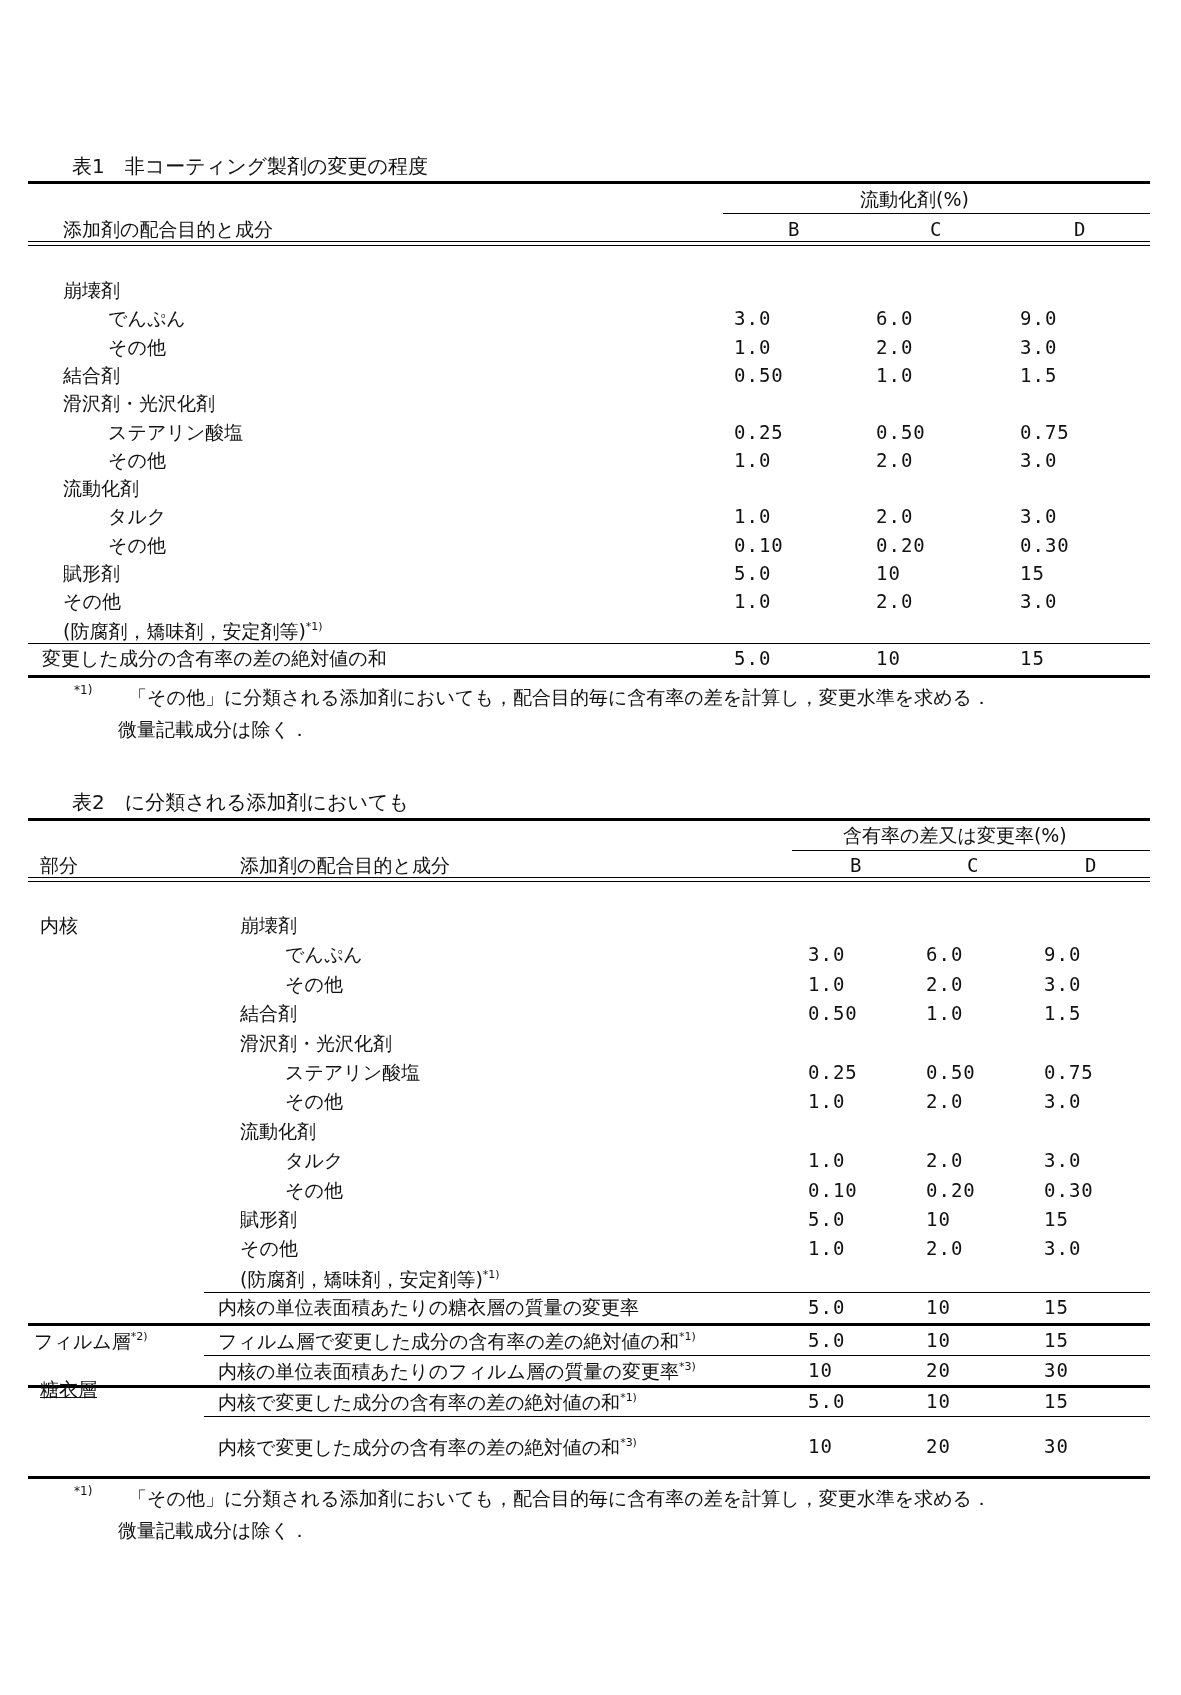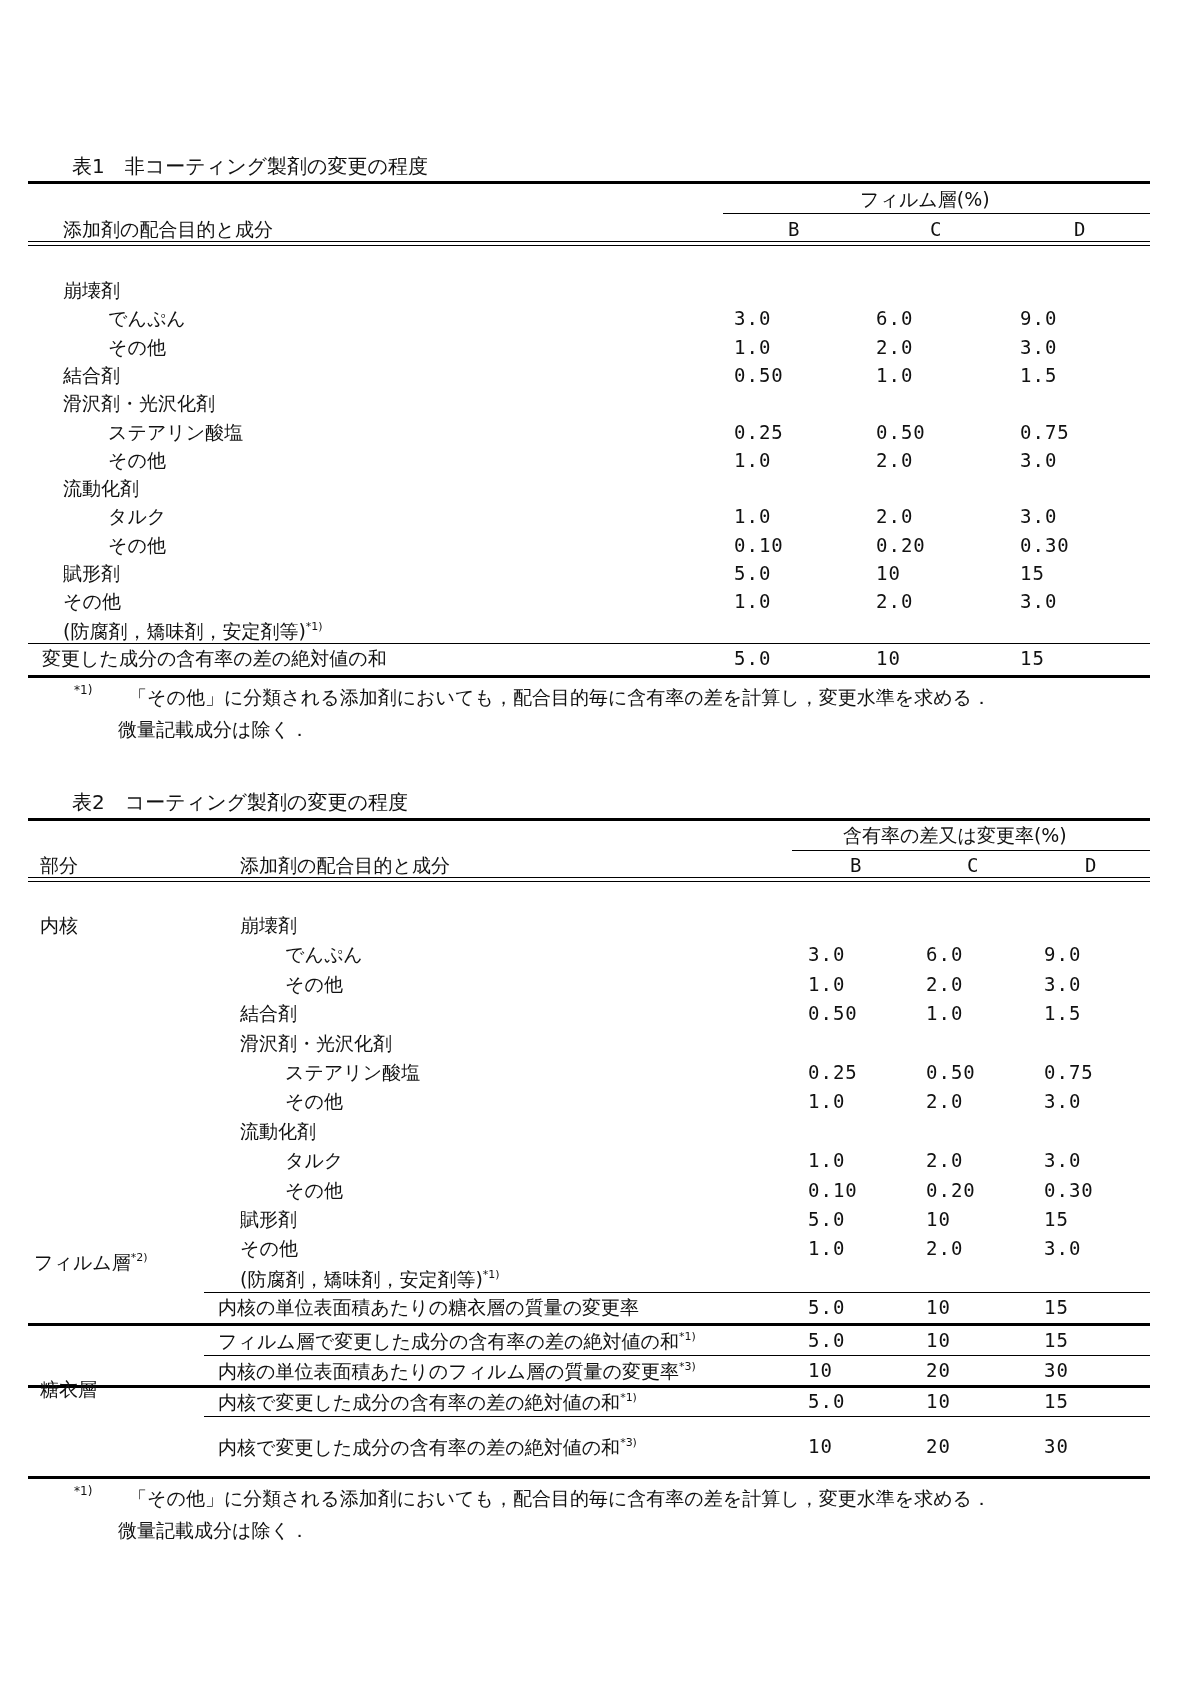--- a/index.html
+++ b/index.html
@@ -13,21 +13,21 @@
   .thick { height: 3px; }
   .thin { height: 1px; }
   sup { font-size: 11px; vertical-align: 8px; }
   .num { font-family: "DejaVu Sans Mono", "Liberation Mono", monospace; font-size: 19px; letter-spacing: 1px; }
 </style>
 </head>
 <body>
 
 <div class="abs" style="left:72px;top:156px;font-size:20px;">表1　非コーティング製剤の変更の程度</div>
 <div class="rule thick" style="left:28px;top:181px;width:1122px;"></div>
-<div class="abs" style="left:860px;top:190px;">フィルム層(%)</div>
+<div class="abs" style="left:860px;top:190px;">流動化剤(%)</div>
 <div class="rule thin" style="left:723px;top:213px;width:427px;"></div>
 <div class="abs" style="left:63px;top:220px;">添加剤の配合目的と成分</div>
 <div class="abs num" style="left:788px;top:220px;">B</div>
 <div class="abs num" style="left:930px;top:220px;">C</div>
 <div class="abs num" style="left:1074px;top:220px;">D</div>
 <div class="rule thin" style="left:28px;top:241px;width:1122px;"></div>
 <div class="rule thin" style="left:28px;top:245px;width:1122px;"></div>
 
 <div id="t1rows">
     <div class="abs" style="left: 63px; top: 281px;"><span>崩壊剤</span></div>
@@ -88,21 +88,21 @@
 <div class="abs" style="left:42px;top:649px;">変更した成分の含有率の差の絶対値の和</div>
 <div class="abs num" style="left:734px;top:649px;">5.0</div>
 <div class="abs num" style="left:876px;top:649px;">10</div>
 <div class="abs num" style="left:1020px;top:649px;">15</div>
 <div class="rule thick" style="left:28px;top:675px;width:1122px;"></div>
 
 <div class="abs" style="left:74px;top:684px;font-size:12px;">*1)</div>
 <div class="abs" style="left:128px;top:688px;">「その他」に分類される添加剤においても，配合目的毎に含有率の差を計算し，変更水準を求める．</div>
 <div class="abs" style="left:118px;top:720px;">微量記載成分は除く．</div>
 
-<div class="abs" style="left:72px;top:792px;font-size:20px;">表2　コーティング製剤の変更の程度</div>
+<div class="abs" style="left:72px;top:792px;font-size:20px;">表2　に分類される添加剤においても</div>
 <div class="rule thick" style="left:28px;top:818px;width:1122px;"></div>
 <div class="abs" style="left:843px;top:826px;">含有率の差又は変更率(%)</div>
 <div class="rule thin" style="left:792px;top:850px;width:358px;"></div>
 <div class="abs" style="left:40px;top:856px;">部分</div>
 <div class="abs" style="left:240px;top:856px;">添加剤の配合目的と成分</div>
 <div class="abs num" style="left:850px;top:856px;">B</div>
 <div class="abs num" style="left:967px;top:856px;">C</div>
 <div class="abs num" style="left:1085px;top:856px;">D</div>
 <div class="rule thin" style="left:28px;top:877px;width:1122px;"></div>
 <div class="rule thin" style="left:28px;top:881px;width:1122px;"></div>
@@ -163,33 +163,33 @@
     <div class="abs num" style="left: 1044px; top: 1268.8px;"></div>
   </div>
 
 <div class="rule thin" style="left:204px;top:1292px;width:946px;"></div>
 <div class="abs" style="left:218px;top:1298px;">内核の単位表面積あたりの糖衣層の質量の変更率</div>
 <div class="abs num" style="left:808px;top:1298px;">5.0</div>
 <div class="abs num" style="left:926px;top:1298px;">10</div>
 <div class="abs num" style="left:1044px;top:1298px;">15</div>
 
 <div class="rule thick" style="left:28px;top:1323px;width:1122px;"></div>
-<div class="abs" style="left:34px;top:1252px;"><span>フィルム層</span><sup>*2)</sup></div>
+<div class="abs" style="left:34px;top:1331px;"><span>フィルム層</span><sup>*2)</sup></div>
 <div class="abs" style="left:218px;top:1331px;"><span>フィルム層で変更した成分の含有率の差の絶対値の和</span><sup>*1)</sup></div>
 <div class="abs num" style="left:808px;top:1331px;">5.0</div>
 <div class="abs num" style="left:926px;top:1331px;">10</div>
 <div class="abs num" style="left:1044px;top:1331px;">15</div>
 <div class="rule thin" style="left:204px;top:1355px;width:946px;"></div>
 <div class="abs" style="left:218px;top:1361px;"><span>内核の単位表面積あたりのフィルム層の質量の変更率</span><sup>*3)</sup></div>
 <div class="abs num" style="left:808px;top:1361px;">10</div>
 <div class="abs num" style="left:926px;top:1361px;">20</div>
 <div class="abs num" style="left:1044px;top:1361px;">30</div>
 
 <div class="rule thick" style="left:28px;top:1385px;width:1122px;"></div>
-<div class="abs" style="left:40px;top:1380px;">糖衣層</div>
+<div class="abs" style="left:40px;top:1380px;text-decoration:underline;">糖衣層</div>
 <div class="abs" style="left:218px;top:1392px;"><span>内核で変更した成分の含有率の差の絶対値の和</span><sup>*1)</sup></div>
 <div class="abs num" style="left:808px;top:1392px;">5.0</div>
 <div class="abs num" style="left:926px;top:1392px;">10</div>
 <div class="abs num" style="left:1044px;top:1392px;">15</div>
 <div class="rule thin" style="left:204px;top:1416px;width:946px;"></div>
 <div class="abs" style="left:218px;top:1437px;"><span>内核で変更した成分の含有率の差の絶対値の和</span><sup>*3)</sup></div>
 <div class="abs num" style="left:808px;top:1437px;">10</div>
 <div class="abs num" style="left:926px;top:1437px;">20</div>
 <div class="abs num" style="left:1044px;top:1437px;">30</div>
 

